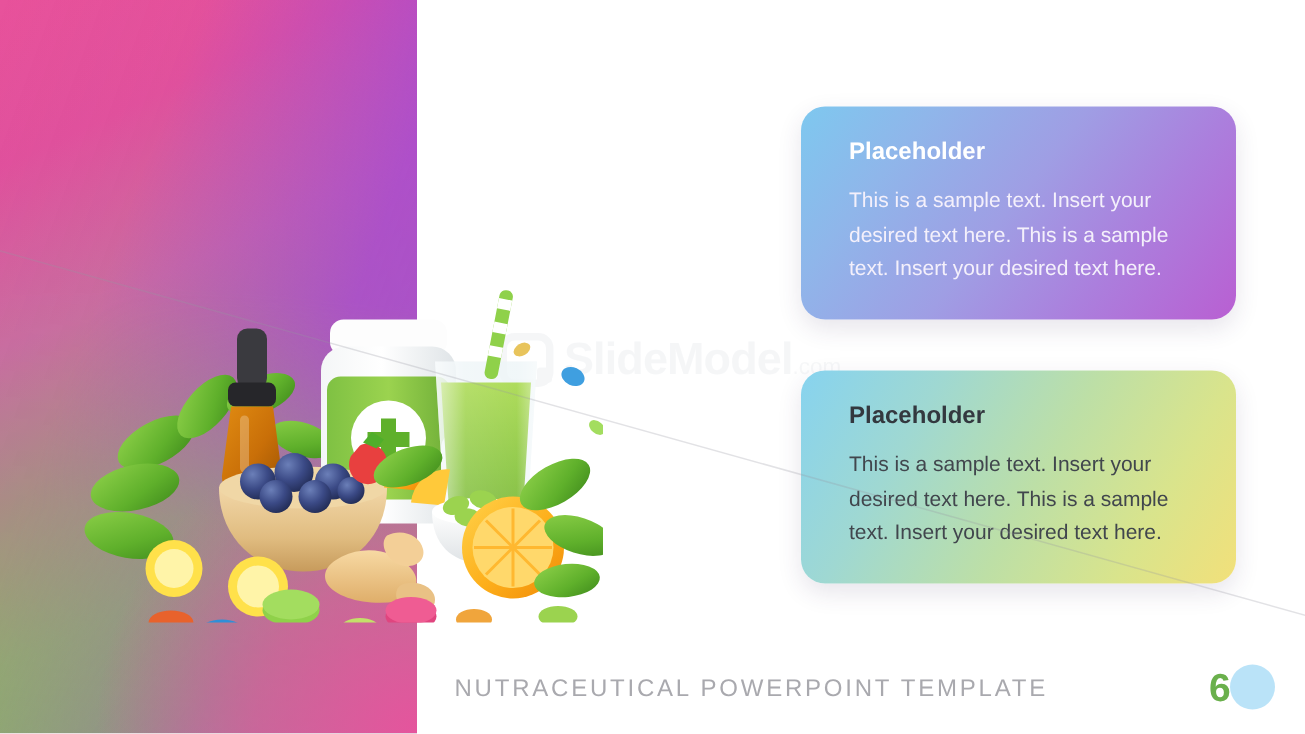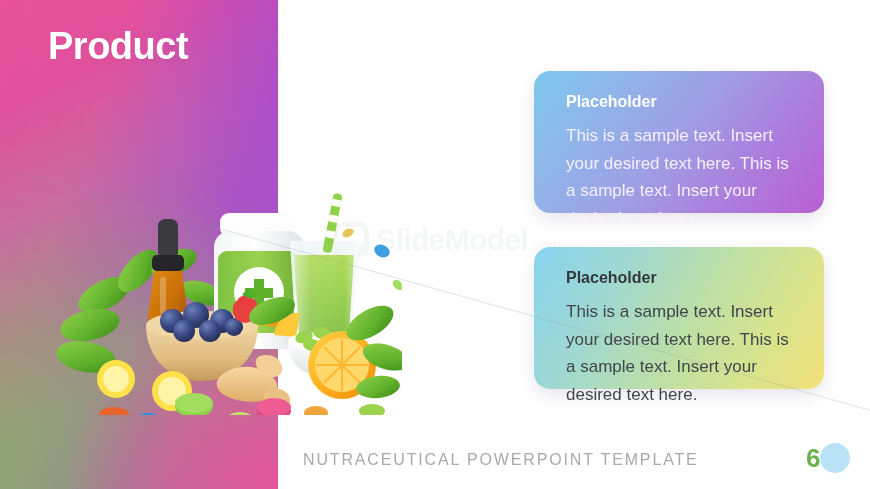--- a/index.html
+++ b/index.html
@@ -77,21 +77,21 @@
     padding:22px 24px 0 32px; z-index:6;
     box-shadow:0 6px 16px rgba(60,40,90,.12);
   }
   .card-1{ left:534px; top:71px;
     background:linear-gradient(128deg,#7ec8ef 0%, #8fb6ea 22%, #9f9ee4 48%, #ab7fdd 72%, #b95fd2 100%);
   }
   .card-2{ left:534px; top:247px;
     background:linear-gradient(120deg,#87d3ef 0%, #9fd8d2 26%, #bddfa6 54%, #d9e48c 78%, #f2e07a 100%);
   }
   .card-title{ font-size:16px; font-weight:bold; margin-bottom:11px; }
-  .card-body{ font-size:17px; line-height:1.62; }
+  .card-body{ font-size:14px; line-height:1.62; }
   .card-1 .card-title{ color:#ffffff; }
   .card-1 .card-body{ color:#f4f0fb; }
   .card-2 .card-title{ color:#33383f; }
   .card-2 .card-body{ color:#41464d; }
 
   
   .footer{
     position:absolute; left:303px; top:451px; z-index:6;
     font-size:16px; letter-spacing:1.85px; color:#a9a9ae; text-transform:uppercase;
   }
@@ -107,21 +107,20 @@
 </style>
 </head>
 <body>
 
 <div class="slide">
 
   <div class="left-panel"></div>
   <div class="left-panel-pink"></div>
 
   <div class="title">
-    <span>Product</span>
   </div>
 
   <div class="watermark">
     <div class="wm-logo"></div>
     <div class="wm-text"><span>SlideModel</span><span class="dot">.com</span></div>
   </div>
 
   <div class="illus">
     <svg width="360" height="240" viewBox="0 0 360 240" xmlns="http://www.w3.org/2000/svg" aria-hidden="true">
       <defs>

